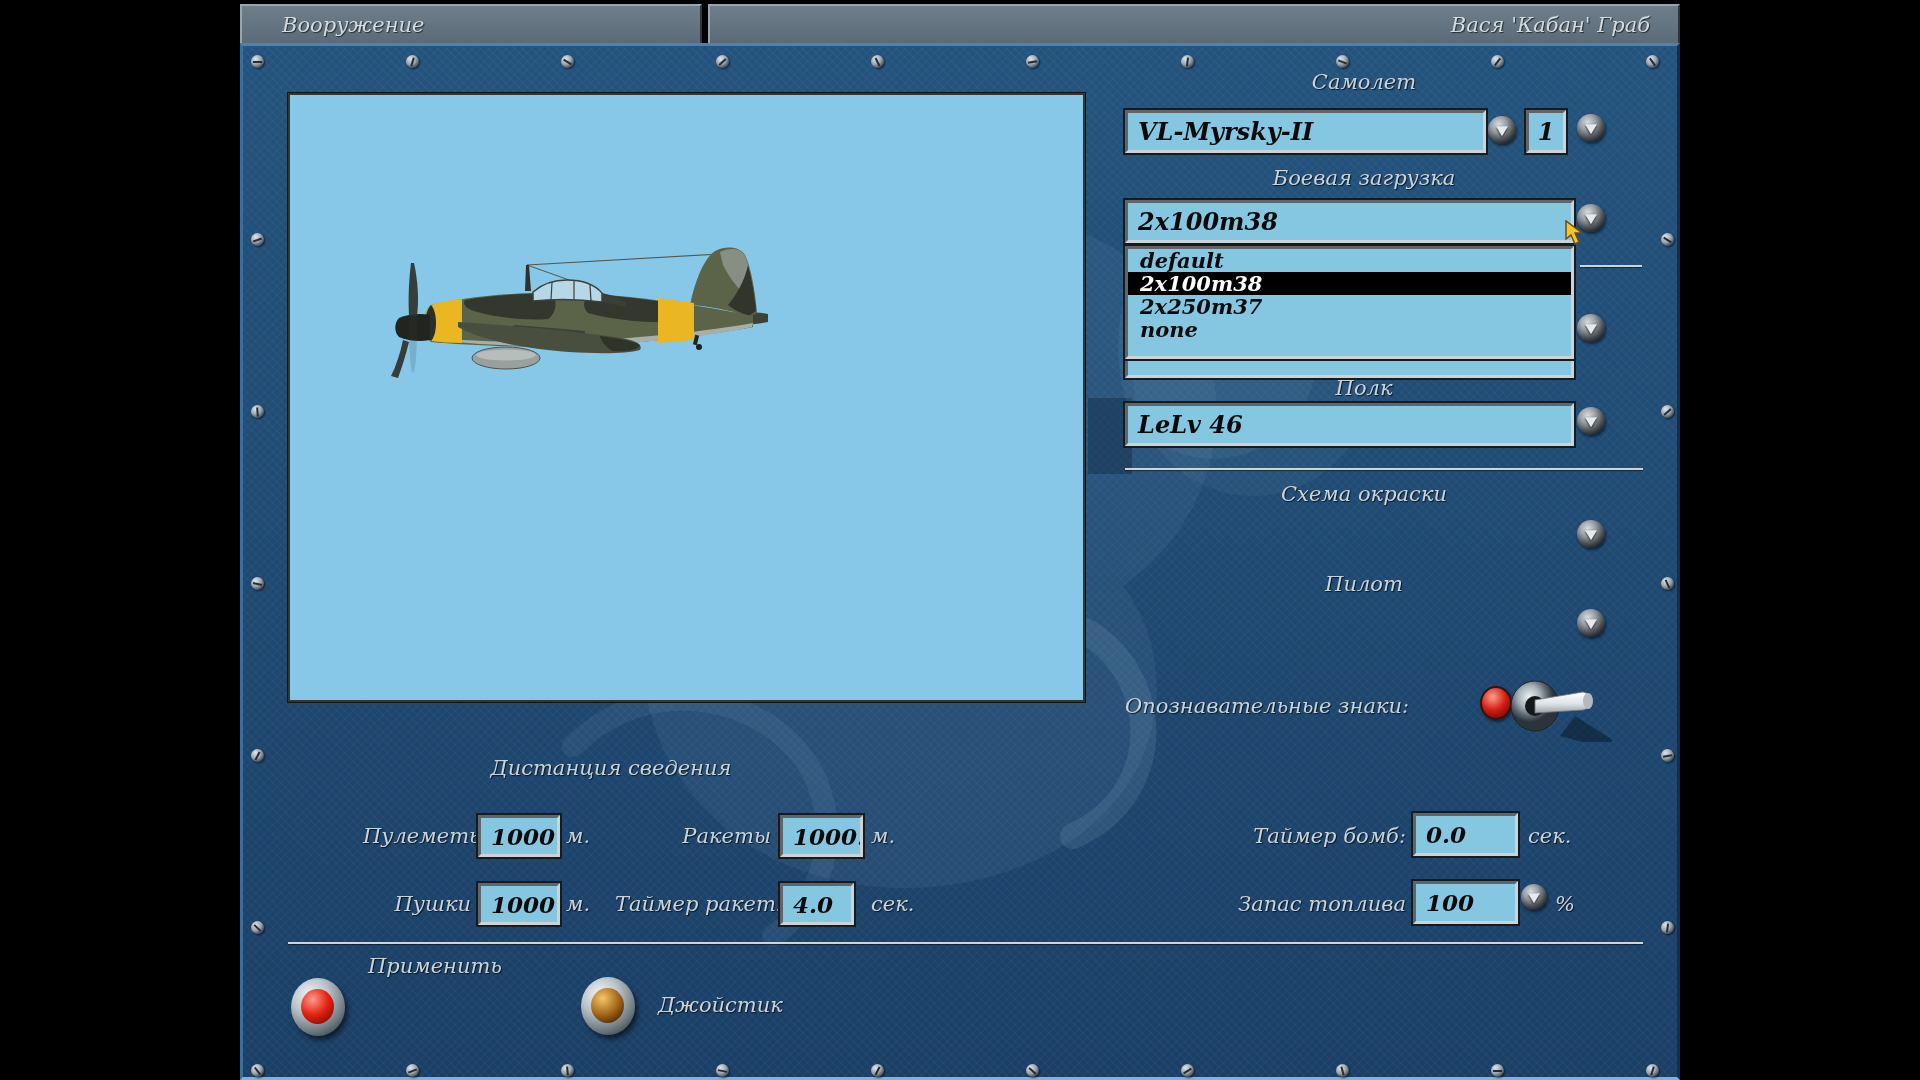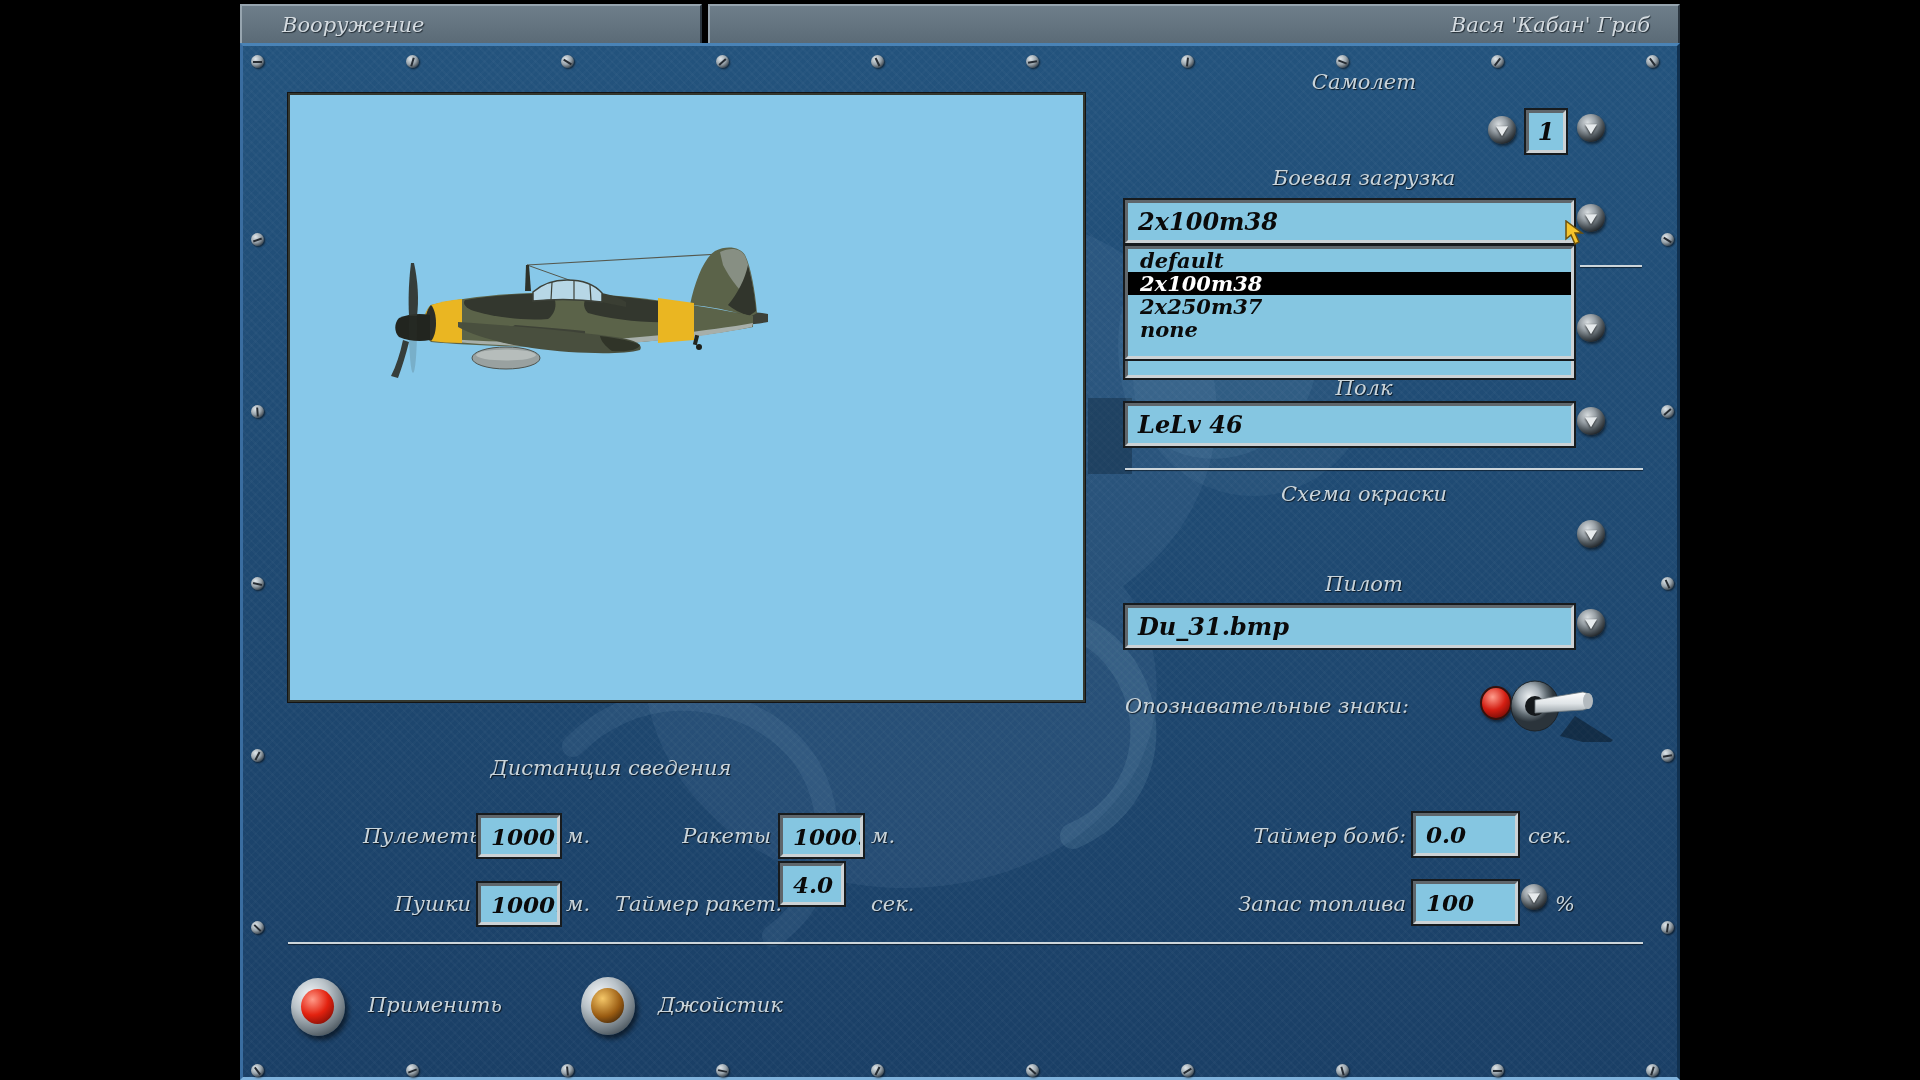--- a/index.html
+++ b/index.html
@@ -120,20 +120,21 @@
         <rect x="404" y="240" width="4" height="10" fill="#23261f" transform="rotate(14 406 245)"></rect>
         <circle cx="409" cy="252" r="3" fill="#1d201b"></circle>
         <path d="M109,223 C118,219 130,218 140,220 L140,245 C130,247 118,246 109,242 C104,237 104,228 109,223 Z" fill="#22251f"></path>
         <path d="M124,168 C128,186 129,205 127,221 L119,221 C118,203 119,184 121,168 Z" fill="#2f322b" opacity="0.92"></path>
         <path d="M113,245 C110,259 106,271 101,281 L108,283 C112,272 116,259 119,247 Z" fill="#2f322b" opacity="0.92"></path>
         <ellipse cx="123" cy="232" rx="4" ry="46" fill="#3a3d35" opacity="0.18"></ellipse>
       </svg>
     </div>
 
     <div class="lbl ctr" style="left:882px;top:24px;width:478px;">Самолет</div>
+    <div class="fld" style="left:882px;top:64px;width:361px;height:43px;">VL-Myrsky-II</div>
     <div class="knob" style="left:1245px;top:70px;"></div>
     <div class="fld" style="left:1283px;top:64px;width:40px;height:43px;justify-content:center;padding-left:0;">1</div>
     <div class="knob" style="left:1334px;top:68px;"></div>
 
     <div class="lbl ctr" style="left:882px;top:120px;width:478px;">Боевая загрузка</div>
     <div class="fld" style="left:882px;top:154px;width:449px;height:43px;">2x100m38</div>
     <div class="knob" style="left:1334px;top:158px;"></div>
 
     <div class="hline" style="left:1337px;top:219px;width:62px;"></div>
     <div class="fld" style="left:882px;top:306px;width:449px;height:26px;z-index:1;"></div>
@@ -153,21 +154,20 @@
     <div class="lbl ctr" style="left:882px;top:330px;width:478px;z-index:7;">Полк</div>
     <div class="fld" style="left:882px;top:357px;width:449px;height:43px;">LeLv 46</div>
     <div class="knob" style="left:1334px;top:361px;"></div>
 
     <div class="hline" style="left:882px;top:422px;width:518px;"></div>
 
     <div class="lbl ctr" style="left:882px;top:436px;width:478px;">Схема окраски</div>
     <div class="knob" style="left:1334px;top:474px;"></div>
 
     <div class="lbl ctr" style="left:882px;top:526px;width:478px;">Пилот</div>
-    <div class="fld" style="left:882px;top:559px;width:449px;height:43px;">Du_31.bmp</div>
     <div class="knob" style="left:1334px;top:563px;"></div>
 
     <div class="lbl" style="left:882px;top:648px;">Опознавательные знаки:</div>
     <div class="ind" style="left:1237px;top:640px;"></div>
     <svg style="position:absolute;left:1262px;top:628px;" width="110" height="68" viewBox="0 0 110 68">
       <defs>
         <radialGradient id="mg" cx="38%" cy="32%">
           <stop offset="0%" stop-color="#eef2f4"></stop>
             <stop offset="45%" stop-color="#aab3ba"></stop>
           <stop offset="75%" stop-color="#5d686f"></stop>
@@ -198,34 +198,34 @@
 
     <div class="lbl rt" style="left:1000px;top:778px;width:163px;">Таймер бомб:</div>
     <div class="fld small" style="left:1170px;top:767px;width:105px;height:43px;">0.0</div>
     <div class="lbl" style="left:1285px;top:778px;">сек.</div>
 
     <div class="lbl rt" style="left:120px;top:846px;width:108px;">Пушки</div>
     <div class="fld small" style="left:235px;top:837px;width:82px;height:42px;">1000.0</div>
     <div class="lbl" style="left:323px;top:846px;">м.</div>
 
     <div class="lbl rt" style="left:372px;top:846px;width:163px;">Таймер ракет:</div>
-    <div class="fld small" style="left:537px;top:817px;width:64px;height:42px;">4.0</div>
+    <div class="fld small" style="left:537px;top:837px;width:74px;height:42px;">4.0</div>
     <div class="lbl" style="left:628px;top:846px;">сек.</div>
 
     <div class="lbl rt" style="left:990px;top:846px;width:173px;">Запас топлива</div>
     <div class="fld small" style="left:1170px;top:835px;width:105px;height:43px;">100</div>
     <div class="knob sm" style="left:1278px;top:838px;"></div>
     <div class="lbl" style="left:1312px;top:846px;">%</div>
 
     <div class="hline" style="left:45px;top:896px;width:1355px;"></div>
 
     <div class="pbase" style="left:48px;top:932px;">
       <div class="dome red"></div>
     </div>
-    <div class="lbl" style="left:125px;top:947px;text-align:right;">Применить</div>
+    <div class="lbl" style="left:125px;top:908px;text-align:right;">Применить</div>
 
     <div class="pbase" style="left:338px;top:931px;">
       <div class="dome amber"></div>
     </div>
     <div class="lbl" style="left:415px;top:947px;">Джойстик</div>
 
   <div class="screw" style="left: 8px; top: 9px;">
         <div class="slot" style="transform: rotate(0deg);"></div>
       </div>
       <div class="screw" style="left: 8px; top: 1018px;">

